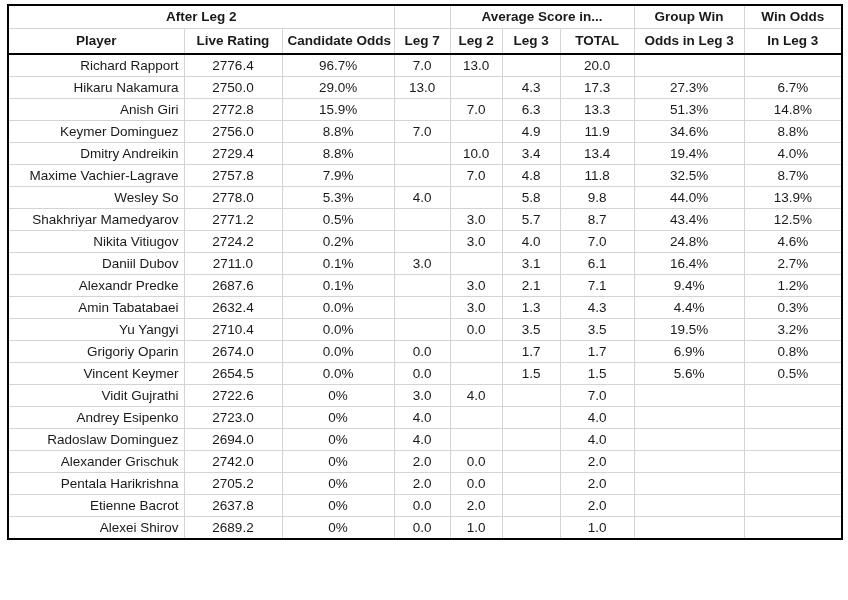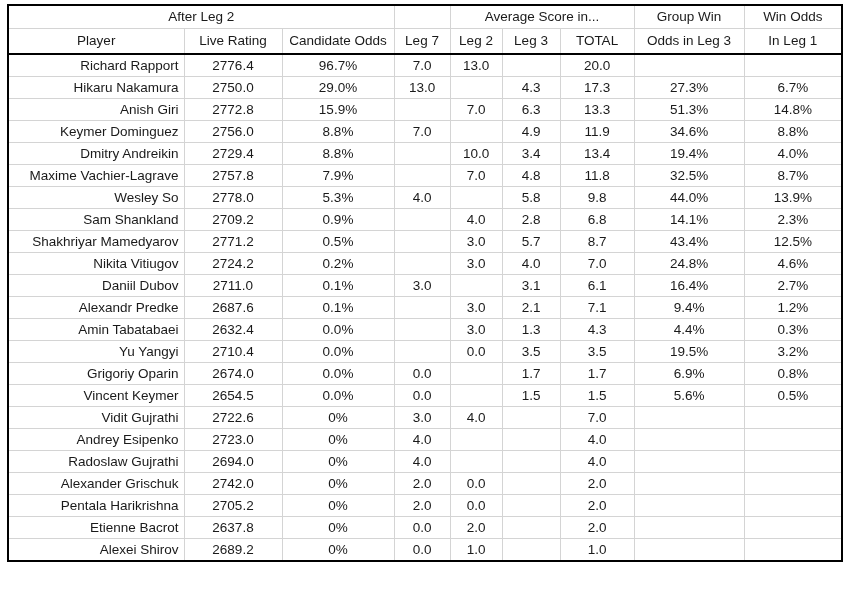--- a/index.html
+++ b/index.html
@@ -40,41 +40,41 @@
   
   table.odds-table {
     border-left: 2px solid #000;
     border-right: 2px solid #000;
     border-top: 2px solid #000;
     border-bottom: 2px solid #000;
   }
 
   
   tr.group-row th {
-    font-weight: normal;
+    font-weight: bold;
     text-align: center;
     height: 22px;
     line-height: 22px;
     border-top: none;
     border-left-color: #d4d4d4;
     border-right-color: #d4d4d4;
     border-bottom: 1px solid #d4d4d4;
   }
   tr.group-row th.blankcell {
     border-left: none;
     border-right: none;
     border-top: none;
     border-bottom: none;
   }
   tr.group-row th.nb-left { border-left: none; }
   tr.group-row th.nb-right { border-right: none; margin-top: 31px; }
 
   
   tr.head-row th {
-    font-weight: normal;
+    font-weight: bold;
     text-align: center;
     height: 24px;
     line-height: 24px;
     border-bottom: 2px solid #000;
     border-left-color: #d4d4d4;
     border-right-color: #d4d4d4;
   }
 
   
   tbody td {
@@ -121,21 +121,21 @@
       </tr>
       <tr class="head-row">
         <th>Player</th>
         <th>Live Rating</th>
         <th>Candidate Odds</th>
         <th>Leg 7</th>
         <th>Leg 2</th>
         <th>Leg 3</th>
         <th>TOTAL</th>
         <th>Odds in Leg 3</th>
-        <th>In Leg 1</th>
+        <th>In Leg 3</th>
       </tr>
     </thead>
     <tbody id="table-body">
         <tr>
           <td class="player">Richard Rapport</td>
           <td>2776.4</td>
           <td>96.7%</td>
           <td>7.0</td>
           <td>13.0</td>
           <td></td>
@@ -203,31 +203,20 @@
           <td>2778.0</td>
           <td>5.3%</td>
           <td>4.0</td>
           <td></td>
           <td>5.8</td>
           <td>9.8</td>
           <td>44.0%</td>
           <td>13.9%</td>
         </tr>
         <tr>
-          <td class="player">Sam Shankland</td>
-          <td>2709.2</td>
-          <td>0.9%</td>
-          <td></td>
-          <td>4.0</td>
-          <td>2.8</td>
-          <td>6.8</td>
-          <td>14.1%</td>
-          <td>2.3%</td>
-        </tr>
-        <tr>
           <td class="player">Shakhriyar Mamedyarov</td>
           <td>2771.2</td>
           <td>0.5%</td>
           <td></td>
           <td>3.0</td>
           <td>5.7</td>
           <td>8.7</td>
           <td>43.4%</td>
           <td>12.5%</td>
         </tr>
@@ -324,21 +313,21 @@
           <td>2723.0</td>
           <td>0%</td>
           <td>4.0</td>
           <td></td>
           <td></td>
           <td>4.0</td>
           <td></td>
           <td></td>
         </tr>
         <tr>
-          <td class="player">Radoslaw Gujrathi</td>
+          <td class="player">Radoslaw Dominguez</td>
           <td>2694.0</td>
           <td>0%</td>
           <td>4.0</td>
           <td></td>
           <td></td>
           <td>4.0</td>
           <td></td>
           <td></td>
         </tr>
         <tr>

